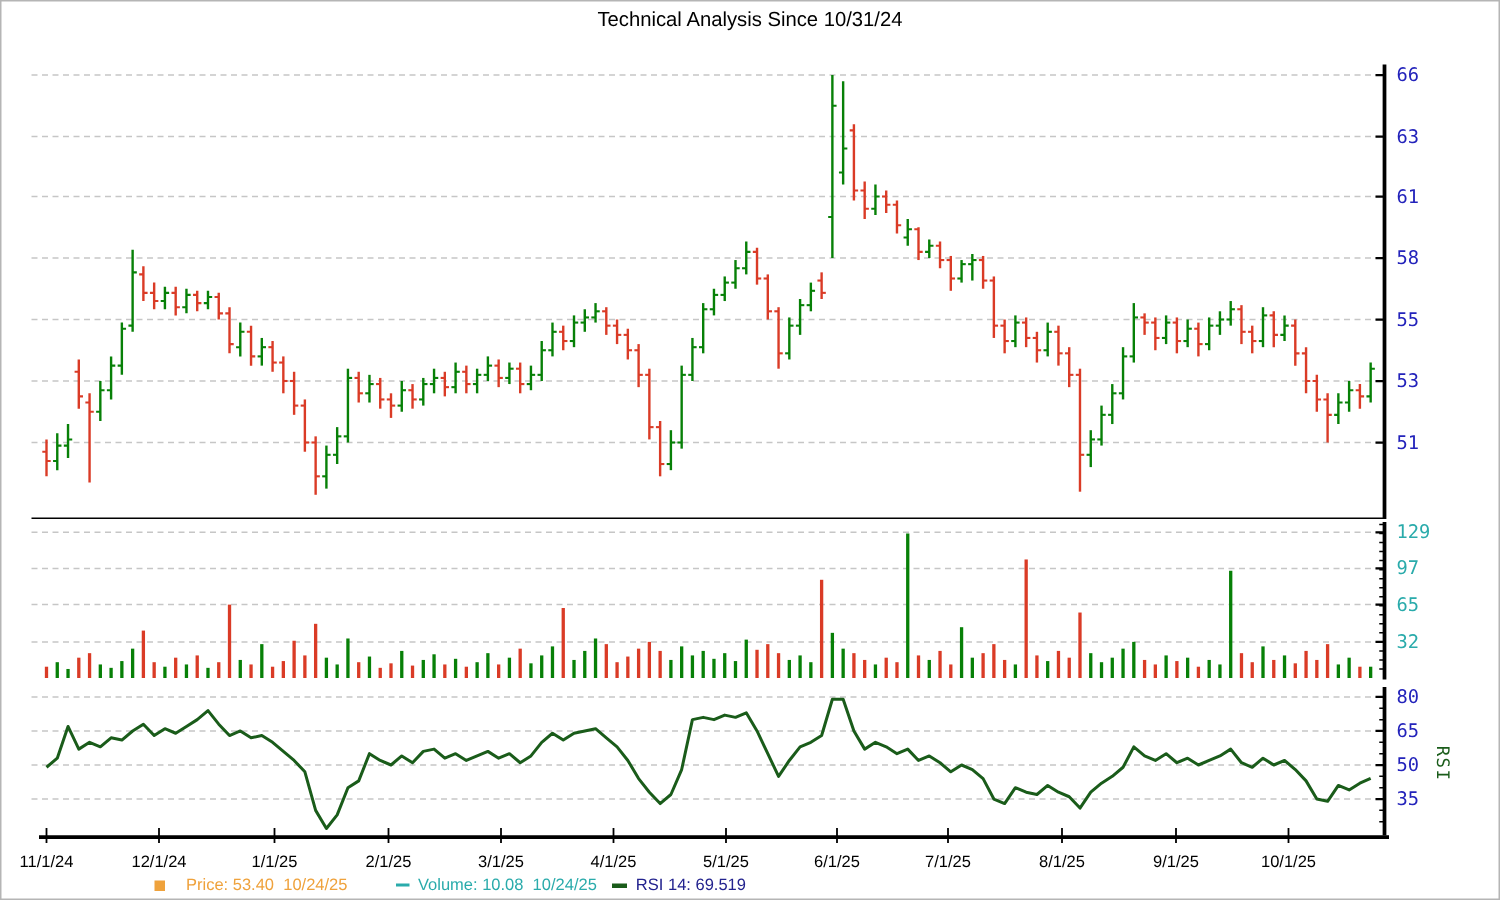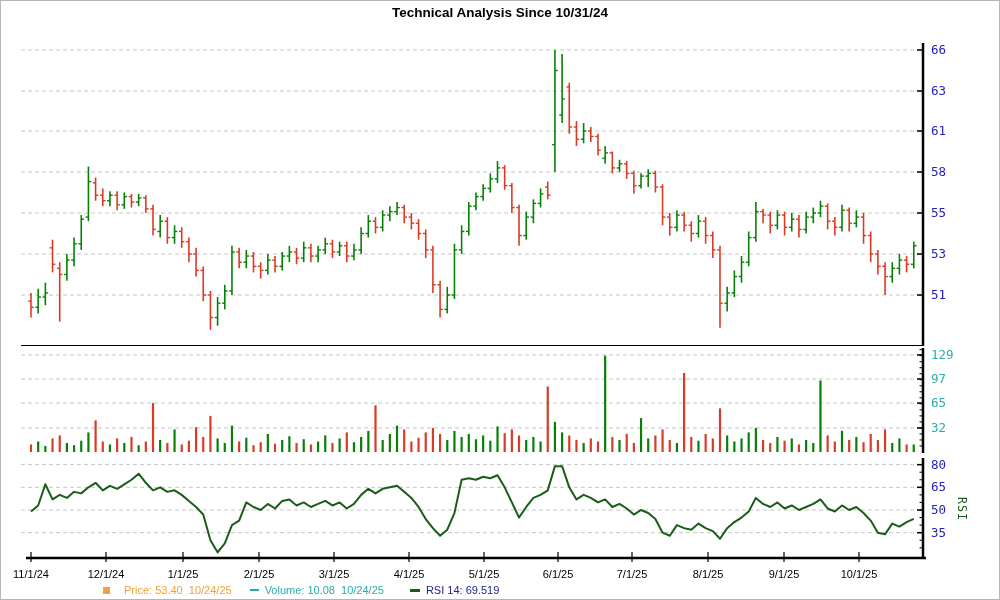--- a/index.html
+++ b/index.html
@@ -1,28 +1,28 @@
 <!DOCTYPE html>
 <html><head>
 <meta charset="utf-8">
 <style>
   html,body{margin:0;padding:0;background:#fff;}
   #frame{position:relative;width:998px;height:598px;border:1px solid #b5b5b5;background:#fff;
          font-family:"Liberation Sans", sans-serif;overflow:hidden;}
   #title{position:absolute;top:4px;left:0;width:100%;text-align:center;
-         font-size:13.5px;font-weight:bold;color:#000;}
+         font-size:13.5px;font-weight:normal;color:#000;}
   #chart{position:absolute;top:0;left:0;}
   #legend{position:absolute;left:102px;top:583px;display:flex;align-items:center;
           font-size:11px;white-space:pre;}
   .sw{display:inline-block;margin-right:6px;}
   .sw-square{width:7px;height:7px;background:#efa23c;}
   .sw-dash-teal{width:9px;height:2px;background:#2aabab;}
   .sw-dash-green{width:10px;height:3px;background:#1a5c1a;}
-  .lg-price{color:#efa23c;margin-right:18px;padding-left:8px;}
-  .lg-volume{color:#2aabab;margin-right:26px;}
+  .lg-price{color:#efa23c;margin-right:32px;padding-left:8px;}
+  .lg-volume{color:#2aabab;margin-right:10px;}
   .lg-rsi{color:#22228e;}
 </style>
 </head>
 <body>
 
 <div id="frame">
   <div id="title">Technical Analysis Since 10/31/24</div>
 
   <svg id="chart" width="1000" height="600">
       <g>

